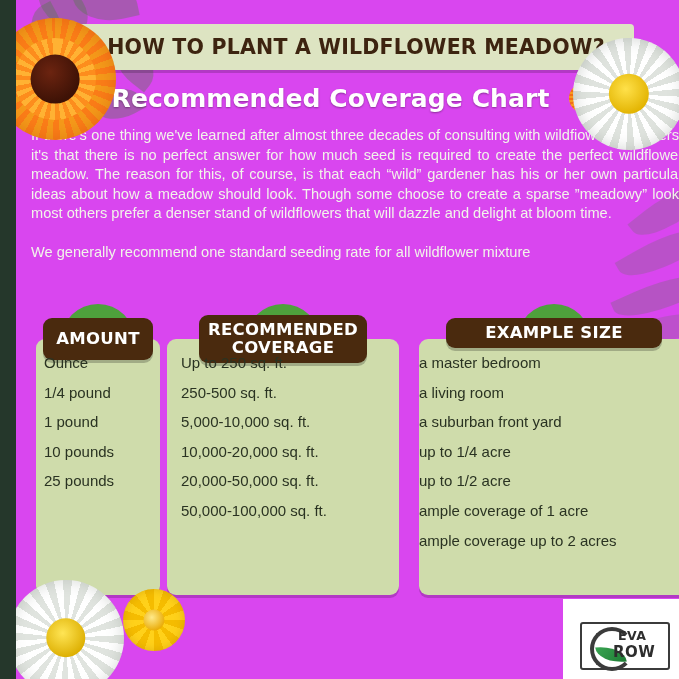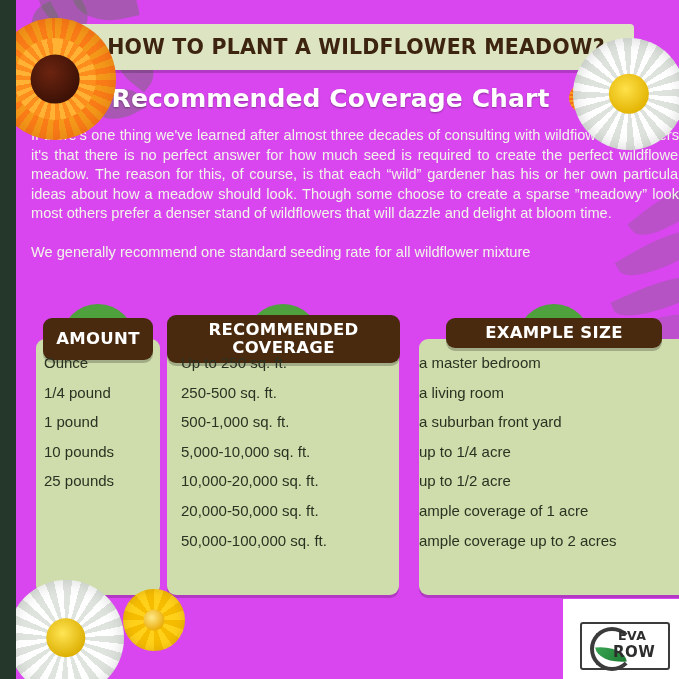--- a/index.html
+++ b/index.html
@@ -79,21 +79,21 @@
     text-align:center;
     font-weight:bold;
     font-size:16.5px;
     line-height:18px;
     letter-spacing:.3px;
     font-family:"DejaVu Sans", sans-serif;
     display:flex;align-items:center;justify-content:center;
     white-space:pre-line;
   }
   .c1 .hdr{width:110px;height:42px;margin-top:18px;}
-  .c2 .hdr{width:233px;height:48px;margin-top:15px;}
+  .c2 .hdr{width:168px;height:48px;margin-top:15px;}
   .c3 .hdr{width:216px;height:30px;margin-top:18px;}
 
   .panel{
     position:absolute;left:0;right:0;
     background:#cfdcab;
     border-radius:9px;
     box-shadow:0 3px 0 rgba(0,0,0,.18);
   }
   .c1 .panel{top:39px;height:256px;}
   .c2 .panel{top:39px;height:256px;}
@@ -274,21 +274,20 @@
     </div>
 
     <div class="col c2">
       <div class="bump"></div>
       <div class="panel"></div>
       <div class="hdr">RECOMMENDED
 COVERAGE</div>
       <div class="rows">
         <div class="row">Up to 250 sq. ft.</div>
         <div class="row">250-500 sq. ft.</div>
-        <div class="row">500-1,000 sq. ft.</div>
         <div class="row">5,000-10,000 sq. ft.</div>
         <div class="row">10,000-20,000 sq. ft.</div>
         <div class="row">20,000-50,000 sq. ft.</div>
         <div class="row">50,000-100,000 sq. ft.</div>
       </div>
     </div>
 
     <div class="col c3">
       <div class="bump"></div>
       <div class="panel"></div>

